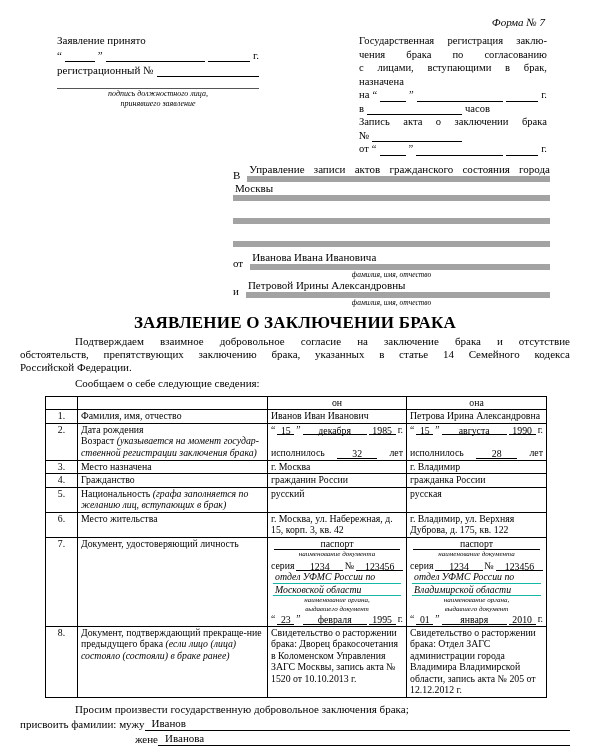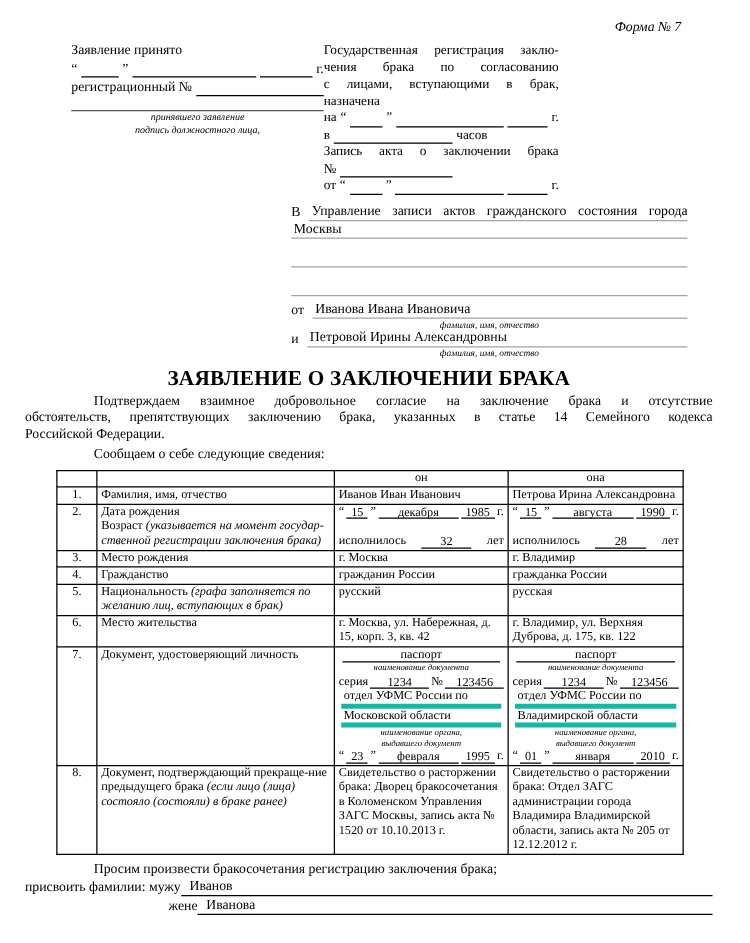--- a/index.html
+++ b/index.html
@@ -7,38 +7,38 @@
   .page {
     position: relative;
     width: 600px; height: 754px;
     padding: 16px 30px 0 20px;
     font-family: "Liberation Serif", "DejaVu Serif", serif;
     font-size: 11px; line-height: 13px; color: #000;
     overflow: hidden; background: #fff;
   }
   .formno { text-align: right; font-style: italic; padding-right: 25px; font-size: 11px; }
 
-  .topcols { display: flex; justify-content: flex-start; margin-top: 5px; }
+  .topcols { display: flex; justify-content: space-between; margin-top: 5px; }
   .accepted { width: 202px; margin-left: 37px; }
   .regblock { width: 188px; margin-right: 23px; font-size: 10.6px; line-height: 13.5px; }
   .jl { text-align: justify; text-align-last: justify; }
 
   .line { display: flex; align-items: flex-end; gap: 3px; white-space: nowrap; }
   .ul { display: inline-block; border-bottom: 1px solid #000; height: 12px; text-align: center; }
   .grow { flex: 1; }
   .mt2 { margin-top: 2px; }
 
   .rule { border-top: 1px solid #555; margin-top: 11px; }
   .cap8 { font-size: 8px; line-height: 10px; font-style: italic; text-align: center; }
   .tinycap { font-size: 7.5px; line-height: 9px; font-style: italic; text-align: center; }
 
   .addr { margin-left: 213px; width: 317px; margin-top: 7px; }
   .addr-line { display: flex; align-items: flex-end; }
   .addr-prefix { margin-right: 7px; white-space: nowrap; }
-  .addr-fill { flex: 1; border-bottom: 1px solid #a3a3a3; padding-left: 2px; min-height: 13px; }
+  .addr-fill { flex: 1; border-bottom: 6px solid #a3a3a3; padding-left: 2px; min-height: 13px; }
   .blankline { margin-top: 10px; }
 
   .title { margin-top: 9px; text-align: center; font-weight: bold; font-size: 17px; letter-spacing: .2px; }
 
   .para1 { margin-top: 6px; padding-left: 55px; text-align: justify; text-align-last: justify; }
   .para2 { text-align: justify; text-align-last: justify; }
   .intro2 { padding-left: 55px; margin-top: 3px; }
 
   table.tbl { border-collapse: collapse; margin: 6px 0 0 25px; width: 501px; table-layout: fixed; }
   .tbl td { border: 1px solid #000; padding: 0 3px 1px 3px; vertical-align: top; font-size: 9.8px; line-height: 11.5px; }
@@ -46,21 +46,21 @@
   .chead { text-align: center; }
   .note { font-style: italic; }
 
   .dline { display: flex; align-items: flex-end; white-space: nowrap; gap: 2px; }
   .dul { border-bottom: 1px solid #000; height: 10.5px; display: inline-block; text-align: center; }
   .ageline { display: flex; align-items: flex-end; margin-top: 12px; gap: 12px; }
 
   .pdoc { text-align: center; border-bottom: 1px solid #000; margin: 0 3px; }
   .pcap { font-size: 7px; line-height: 8.5px; font-style: italic; text-align: center; }
   .pser { display: flex; align-items: flex-end; gap: 2px; margin-top: 1px; }
-  .piss { border-bottom: 4px solid #14b8a6; padding-left: 2px; margin: 0 2px; }
+  .piss { border-bottom: 1px solid #14b8a6; padding-left: 2px; margin: 0 2px; font-style: italic; }
 
   .req1 { margin-top: 5px; padding-left: 55px; }
   .reqline { display: flex; align-items: flex-end; margin-top: 1px; }
   .wifelabel { width: 138px; text-align: right; white-space: nowrap; }
   .fillname { flex: 1; border-bottom: 1px solid #000; padding-left: 7px; min-height: 13px; }
 
   .sigrow { display: flex; justify-content: space-between; margin: 24px 28px 0 37px; }
   .sigline { border-top: 2px solid #7a7a7a; height: 0; }
   .siglabels { display: flex; justify-content: space-between; margin: 2px 28px 0 37px; }
   .siglabels span { font-size: 8.5px; font-style: italic; text-align: center; }
@@ -81,22 +81,22 @@
           <span>”</span>
         <span class="ul" style="width:100px"></span>
         <span class="ul" style="width:42px"></span>
         <span>г.</span>
       </div>
       <div class="line mt2">
         <span>регистрационный №</span>
         <span class="ul grow"></span>
       </div>
       <div class="rule"></div>
+      <div class="cap8">подпись должностного лица,</div>
       <div class="cap8">принявшего заявление</div>
-      <div class="cap8">подпись должностного лица,</div>
     </div>
 
     <div class="regblock">
       <div class="jl">Государственная регистрация заклю-</div>
       <div class="jl">чения брака по согласованию</div>
       <div class="jl">с лицами, вступающими в брак,</div>
       <div>назначена</div>
       <div class="line">
         <span>на</span>
         <span>“</span>
@@ -213,21 +213,21 @@
         </div>
         <div class="ageline">
           <span>исполнилось</span>
           <span class="dul grow">28</span>
           <span>лет</span>
         </div>
       </td>
     </tr>
     <tr>
       <td class="cnum">3.</td>
-      <td>Место рождения</td>
+      <td>Место назначена</td>
       <td>г. Москва</td>
       <td>г. Владимир</td>
     </tr>
     <tr>
       <td class="cnum">4.</td>
       <td>Гражданство</td>
       <td>гражданин России</td>
       <td>гражданка России</td>
     </tr>
     <tr>
@@ -296,21 +296,21 @@
       <td class="cnum">8.</td>
       <td>
         <span>Документ, подтверждающий прекраще-ние предыдущего брака</span> <span class="note">(если лицо (лица) состояло (состояли) в браке ранее)</span>
       </td>
       <td>Свидетельство о расторжении брака: Дворец бракосочетания в Коломенском Управления ЗАГС Москвы, запись акта № 1520 от 10.10.2013 г.</td>
       <td>Свидетельство о расторжении брака: Отдел ЗАГС администрации города Владимира Владимирской области, запись акта № 205 от 12.12.2012 г.</td>
     </tr>
   </tbody>
     </table>
 
-  <div class="req1">Просим произвести бракосочетания регистрацию заключения брака;</div>
+  <div class="req1">Просим произвести государственную добровольное заключения брака;</div>
   <div class="reqline">
     <span style="white-space:nowrap">присвоить фамилии: мужу</span>
     <span class="fillname">Иванов</span>
   </div>
   <div class="reqline">
     <span class="wifelabel">жене</span>
     <span class="fillname">Иванова</span>
   </div>
 
   <div class="sigrow">

